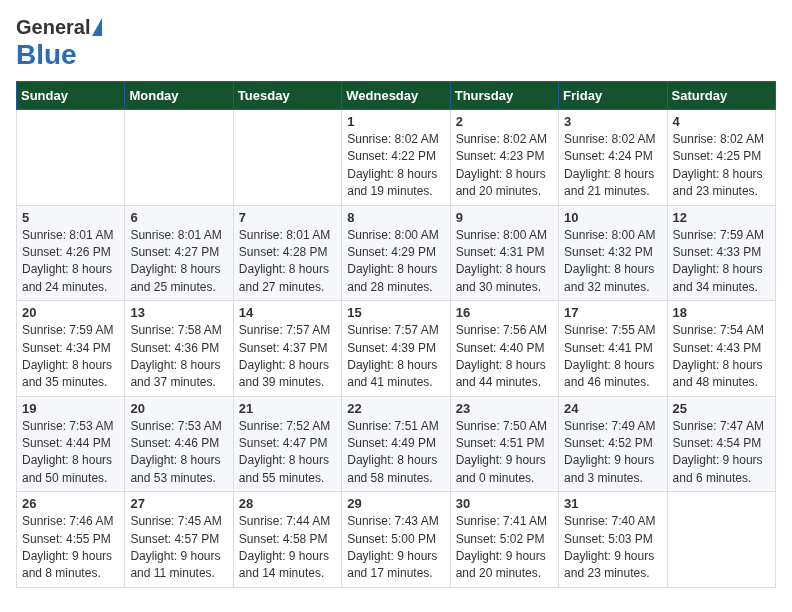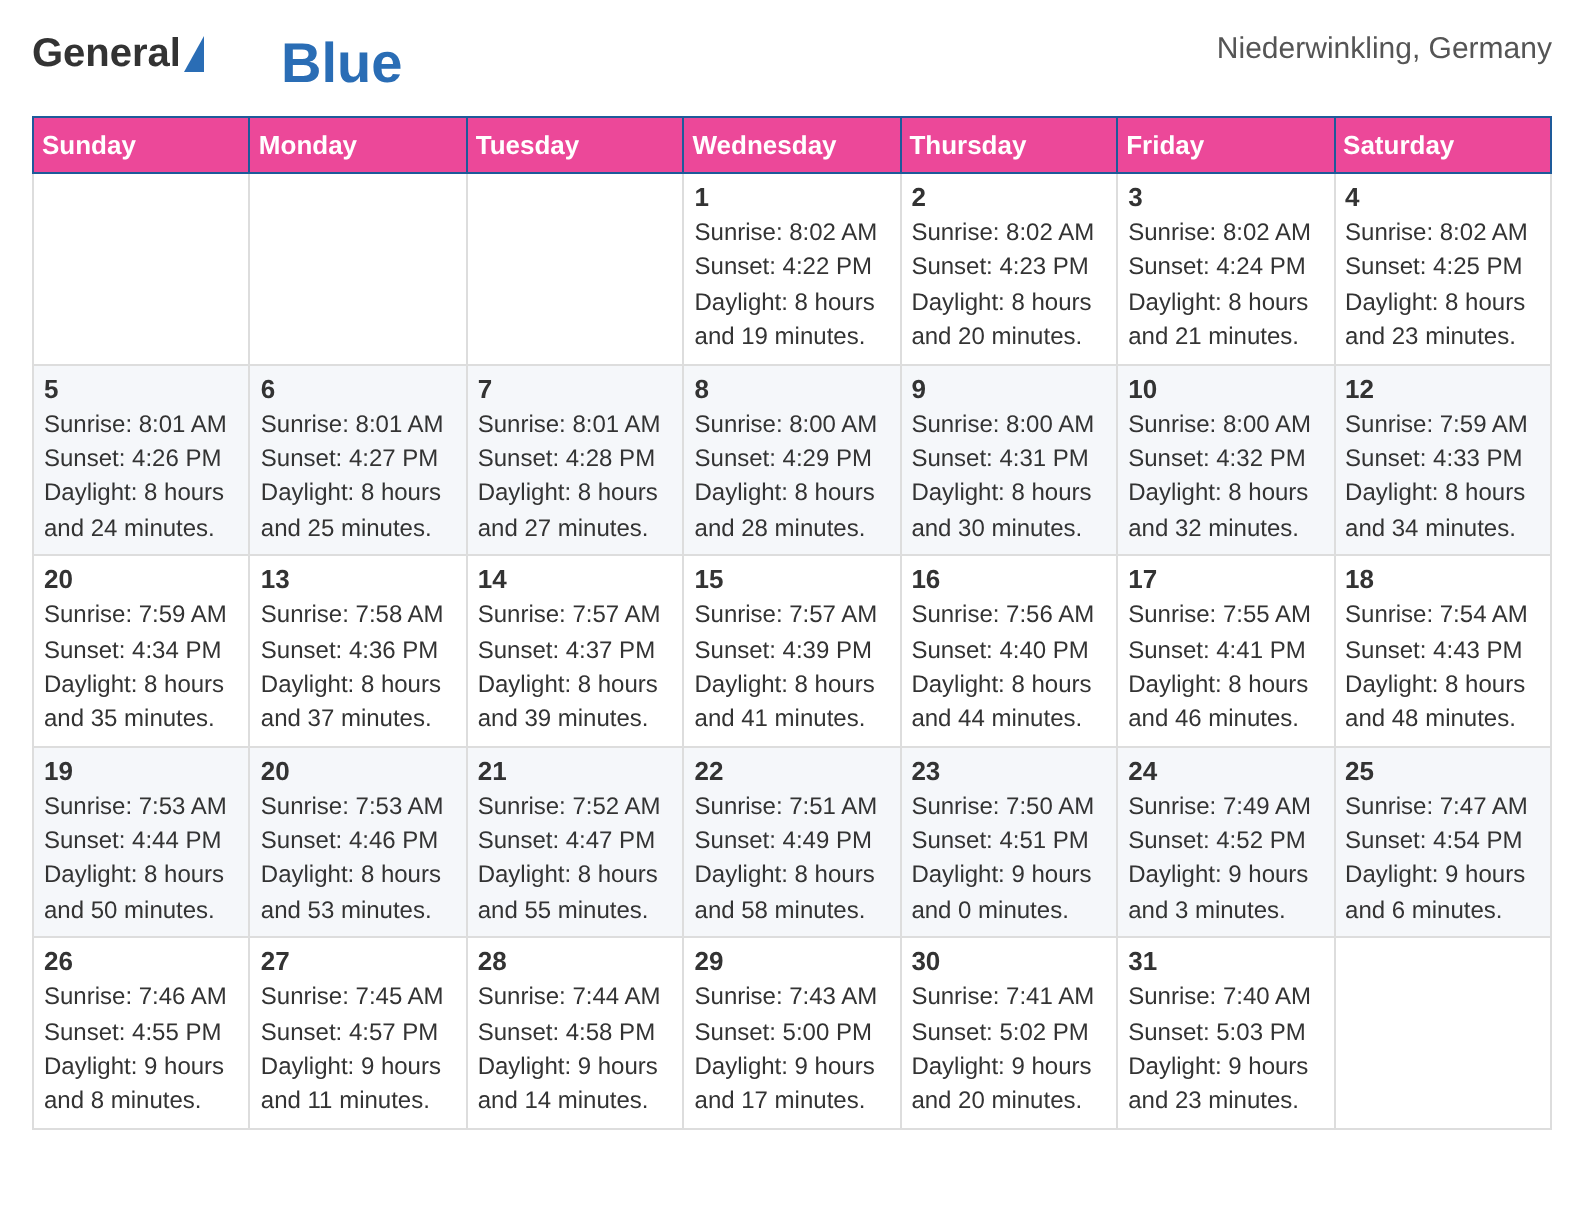--- a/index.html
+++ b/index.html
@@ -11,23 +11,22 @@
       padding: 16px;
     }
     .header {
       display: flex;
       justify-content: space-between;
       align-items: flex-start;
       margin-bottom: 10px;
     }
     .logo {
       display: flex;
-      flex-direction: row;
+      flex-direction: column;
       align-items: flex-start;
-      gap: 38px;
     }
     .logo-text {
       display: flex;
       align-items: center;
     }
     .logo-general {
       font-size: 20px;
       font-weight: bold;
       color: #333;
     }
@@ -55,21 +54,21 @@
     .location {
       font-size: 15px;
       color: #555;
     }
     .calendar {
       width: 100%;
       border-collapse: collapse;
       border: 1px solid #ccc;
     }
     .calendar th {
-      background-color: #ec4899;
+      background-color: #14532d;
       color: #fff;
       font-size: 13px;
       font-weight: bold;
       padding: 6px 4px;
       text-align: left;
       border: 1px solid #1e5a9a;
     }
     .calendar td {
       vertical-align: top;
       padding: 4px 5px;
@@ -103,21 +102,20 @@
 
 <div class="header">
   <div class="logo">
     <div class="logo-text">
       <span class="logo-general">General</span>
       <div class="logo-triangle"></div>
     </div>
     <span class="logo-blue">Blue</span>
   </div>
   <div class="title-block">
-    <div class="location">Niederwinkling, Germany</div>
   </div>
 </div>
 
 <table class="calendar">
   <thead>
     <tr>
     <th>Sunday</th>
         <th>Monday</th>
         <th>Tuesday</th>
         <th>Wednesday</th>

